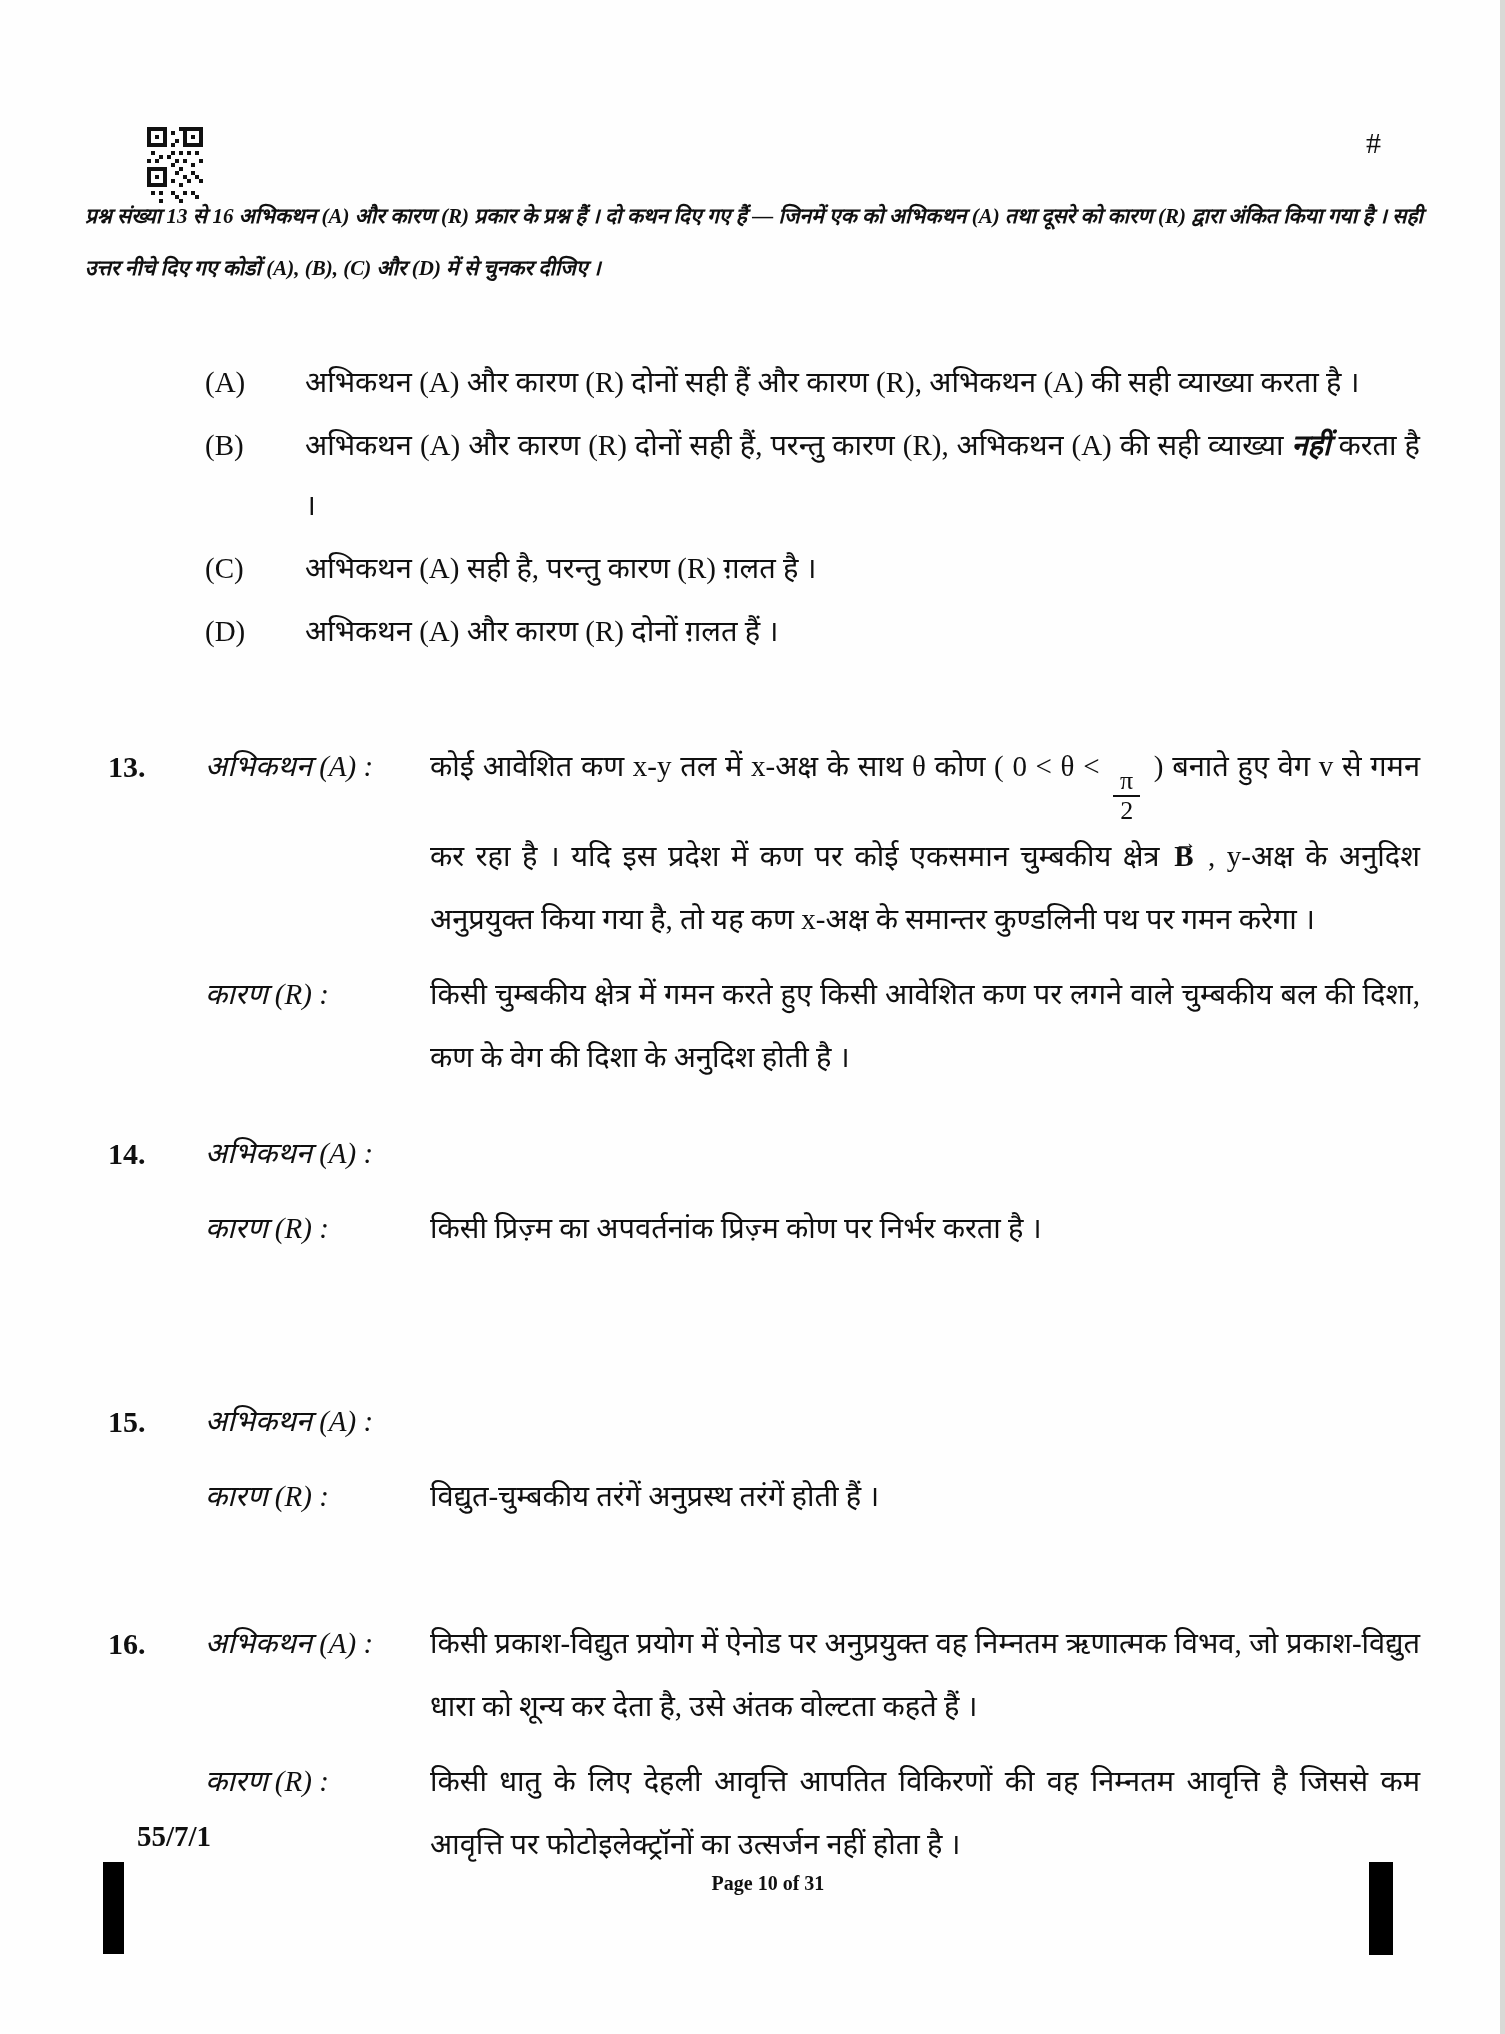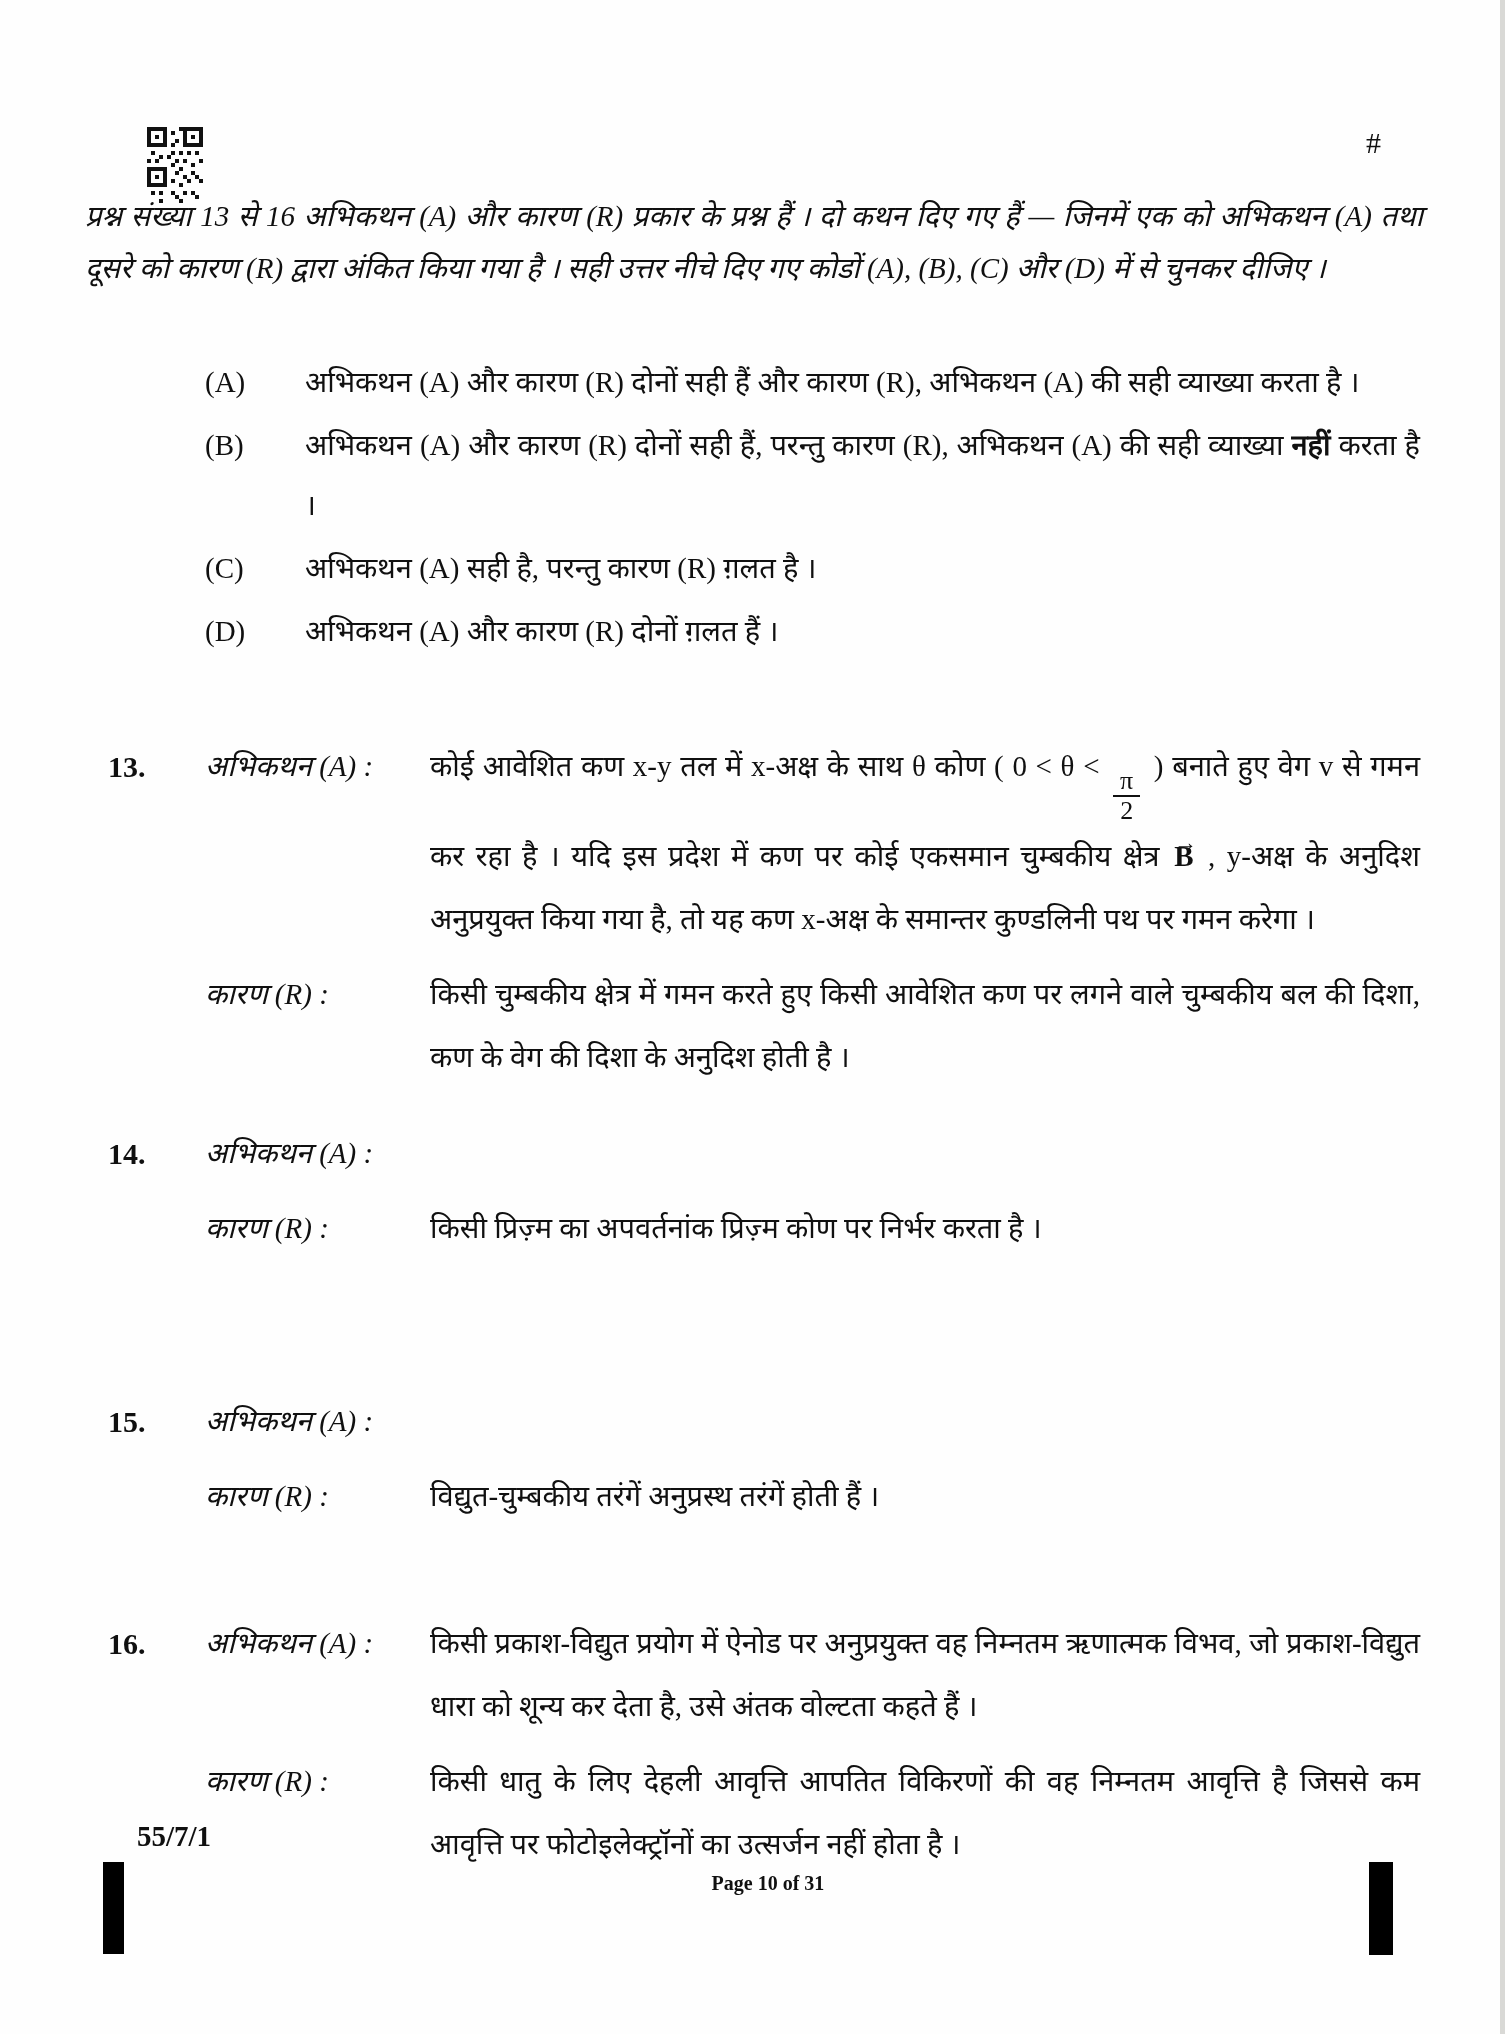--- a/index.html
+++ b/index.html
@@ -9,28 +9,28 @@
     background:#fefefe;
     font-family:"Liberation Serif", serif;
     color:#101010;
     overflow:hidden;
   }
   .scan-edge{position:absolute;right:0;top:0;width:5px;height:100%;background:#d9d9d6;}
   .qr{position:absolute;left:147px;top:127px;width:56px;height:76px;}
   .hash{position:absolute;left:1366px;top:126px;font-size:30px;}
   .intro{
     position:absolute;left:85px;top:190px;width:1338px;
-    font-size:29px;font-style:italic;font-weight:400;
+    font-size:21px;font-style:italic;font-weight:700;
     line-height:52px;text-align:justify;
   }
   .options{position:absolute;left:205px;top:352px;width:1218px;}
   .opt{display:grid;grid-template-columns:100px 1115px;margin-bottom:3px;}
   .opt-label{font-size:29px;line-height:60px;}
   .opt-text{font-size:29px;line-height:60px;text-align:justify;}
-  .bold-hi{font-weight:700;}
+  .bold-hi{font-weight:700;font-style:italic;}
   .question{position:absolute;left:108px;width:1315px;}
   .q-grid{display:grid;grid-template-columns:97px 225px 990px;}
   .q-grid.reason-row{margin-top:12px;}
   .q-num{font-size:30px;font-weight:700;line-height:63px;}
   .q-label{font-size:29px;font-style:italic;line-height:63px;}
   .q-text{font-size:29px;line-height:63px;text-align:justify;}
   .frac{
     display:inline-flex;flex-direction:column;align-items:center;
     vertical-align:-0.5em;line-height:1.08;font-size:26px;margin:0 5px;
   }

